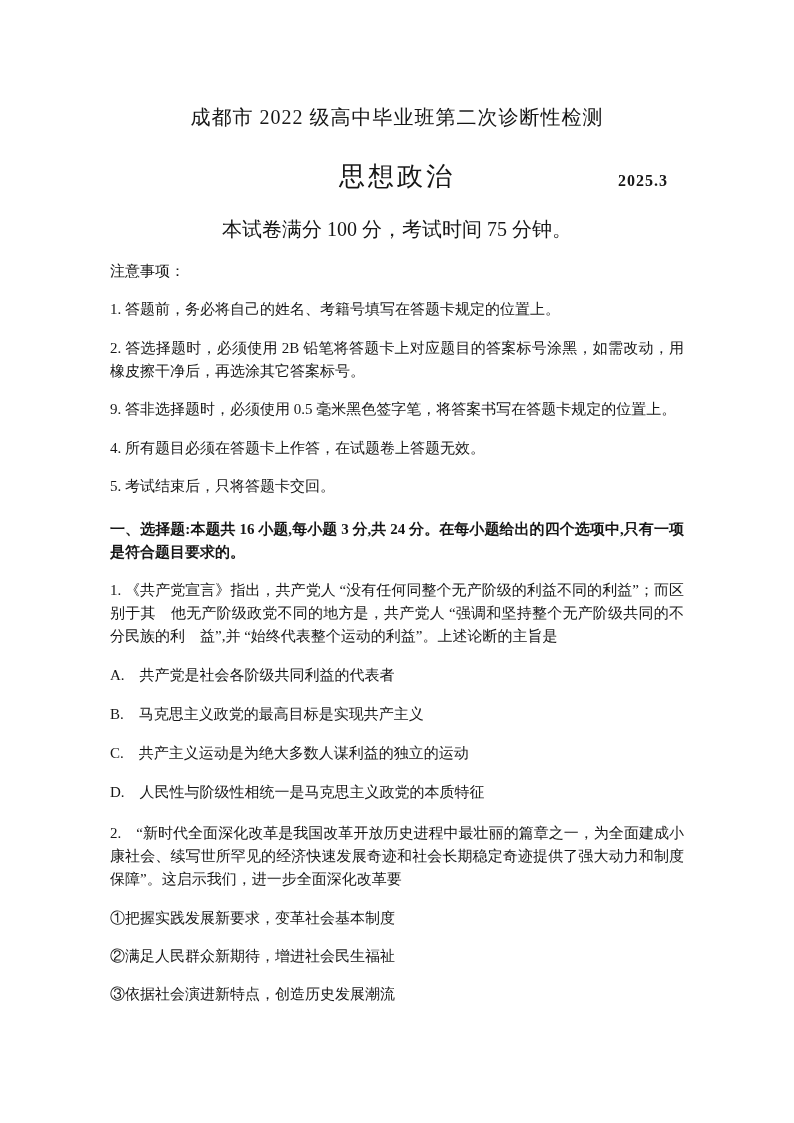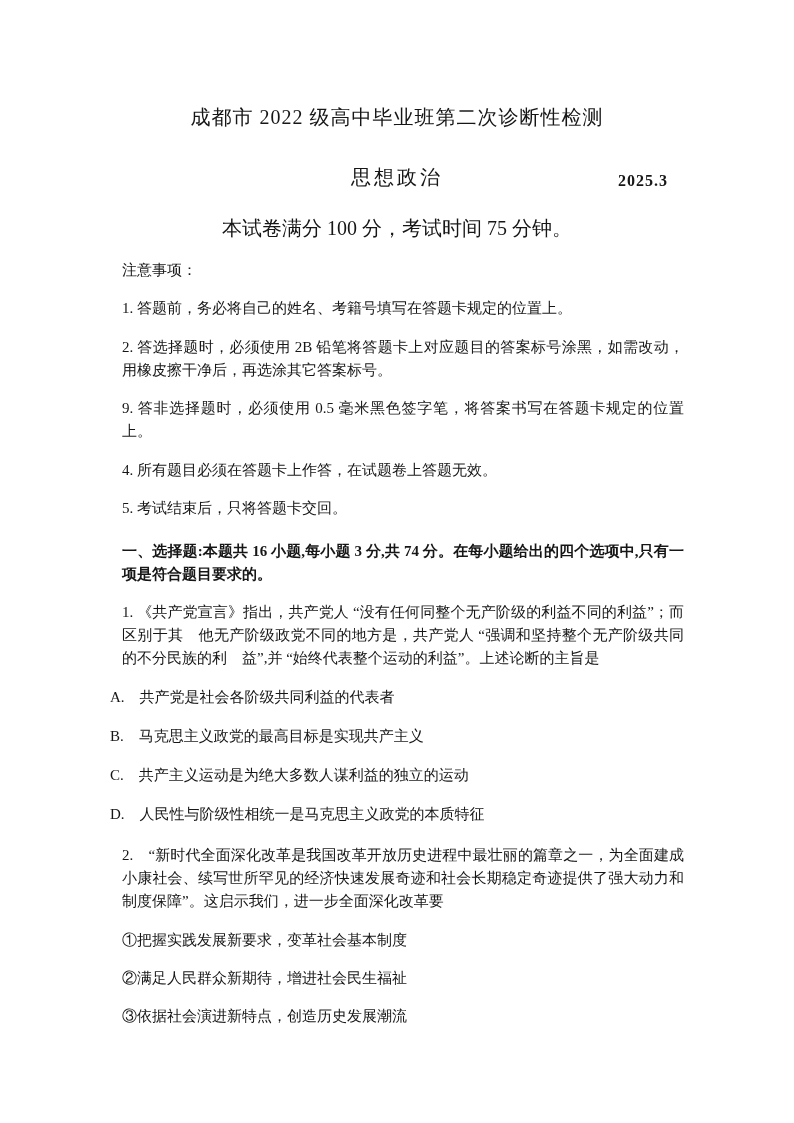--- a/index.html
+++ b/index.html
@@ -23,41 +23,41 @@
     margin: 0;
     letter-spacing: 1px;
   }
   .subject-row {
     position: relative;
     margin-top: 38px;
     text-align: center;
     line-height: 22px;
   }
   .subject {
-    font-size: 20px;
+    font-size: 26px;
     letter-spacing: 3px;
   }
   .date {
     position: absolute;
     right: 16px;
     top: 4px;
     font-size: 16px;
     letter-spacing: 1px;
     font-weight: bold;
   }
   .exam-info {
     margin-top: 29px;
     text-align: center;
     font-size: 20px;
     line-height: 18px;
   }
   .body-par {
     font-size: 15px;
     line-height: 23px;
-    margin: 15px 0 0 12px;
+    margin: 15px 0 0 0;
     text-align: justify;
   }
   .mt16 { margin-top: 16px; }
   .mt18 { margin-top: 18px; }
   .mt20 { margin-top: 20px; }
   .mt22 { margin-top: 22px; }
   .section-heading { font-weight: bold; }
   .option-row {
     display: flex;
     align-items: flex-start;
@@ -83,21 +83,21 @@
   <div class="exam-info">本试卷满分 100 分，考试时间 75 分钟。</div>
 
   <p class="body-par mt22">注意事项：</p>
 
   <p class="body-par">1. 答题前，务必将自己的姓名、考籍号填写在答题卡规定的位置上。</p>
   <p class="body-par mt16">2. 答选择题时，必须使用 2B 铅笔将答题卡上对应题目的答案标号涂黑，如需改动，用橡皮擦干净后，再选涂其它答案标号。</p>
   <p class="body-par">9. 答非选择题时，必须使用 0.5 毫米黑色签字笔，将答案书写在答题卡规定的位置上。</p>
   <p class="body-par mt16">4. 所有题目必须在答题卡上作答，在试题卷上答题无效。</p>
   <p class="body-par">5. 考试结束后，只将答题卡交回。</p>
 
-  <p class="body-par section-heading mt20">一、选择题:本题共 16 小题,每小题 3 分,共 74 分。在每小题给出的四个选项中,只有一项是符合题目要求的。</p>
+  <p class="body-par section-heading mt20">一、选择题:本题共 16 小题,每小题 3 分,共 24 分。在每小题给出的四个选项中,只有一项是符合题目要求的。</p>
 
   <p class="body-par">1. 《共产党宣言》指出，共产党人 “没有任何同整个无产阶级的利益不同的利益”；而区别于其　他无产阶级政党不同的地方是，共产党人 “强调和坚持整个无产阶级共同的不分民族的利　益”,并 “始终代表整个运动的利益”。上述论断的主旨是</p>
 
   <div class="option-row">
     <span class="option-label">A.</span>
     <span class="option-text">共产党是社会各阶级共同利益的代表者</span>
   </div>
   <div class="option-row">
     <span class="option-label">B.</span>
     <span class="option-text">马克思主义政党的最高目标是实现共产主义</span>

